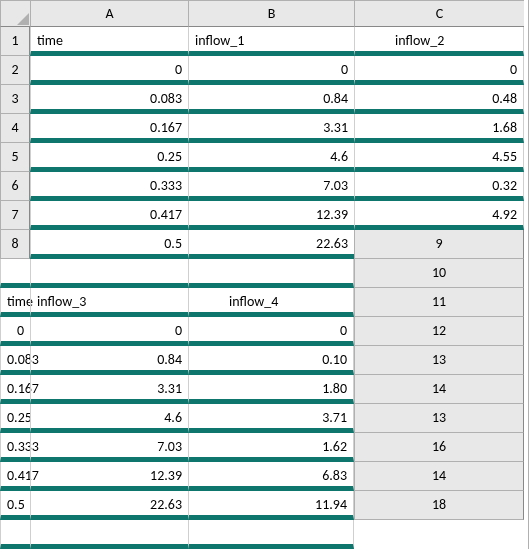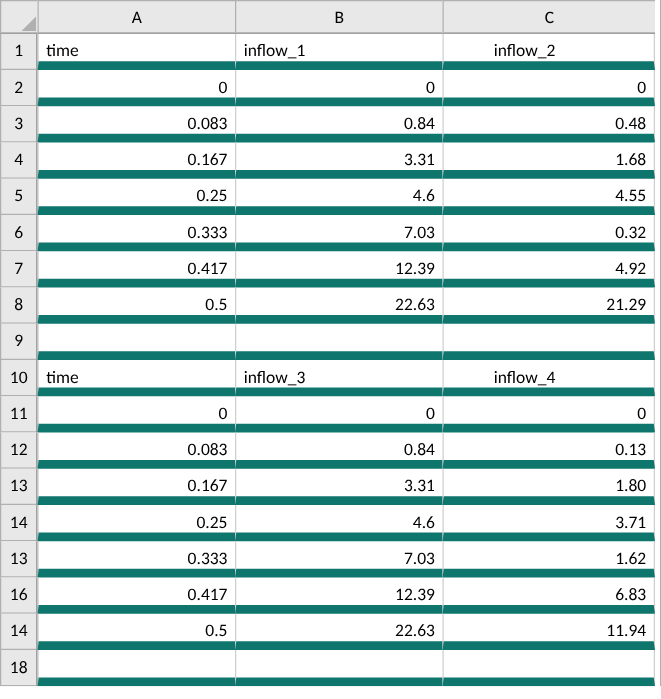--- a/index.html
+++ b/index.html
@@ -37,21 +37,21 @@
   .corner svg { position:absolute; right:1px; bottom:1px; }
   .rowhdr {
     background: #e8e8e8;
     border-left: 1px solid #b0b0b0;
     border-bottom: 1px solid #b0b0b0;
     border-right: 1px solid #888;
     text-align: center;
     padding: 5px 0;
   }
   .cell {
-    border-bottom: 7px solid #0f766e;
+    border-bottom: 5px solid #0f766e;
     border-left: 1px solid #cfcfcf;
     padding: 5px 6px;
     text-align: right;
     white-space: nowrap;
     height: 29px;
   }
   .cell.txt { text-align: left; }
   .col-c { border-right: 1px solid #cfcfcf; padding-left: 40px; }
 </style>
 </head>
@@ -92,37 +92,36 @@
     <div class="cell">0.333</div>
     <div class="cell">7.03</div>
     <div class="cell col-c">0.32</div>
     <div class="rowhdr">7</div>
     <div class="cell">0.417</div>
     <div class="cell">12.39</div>
     <div class="cell col-c">4.92</div>
     <div class="rowhdr">8</div>
     <div class="cell">0.5</div>
     <div class="cell">22.63</div>
-    <div class="cell col-c">21.29</div>
     <div class="rowhdr">9</div>
     <div class="cell"></div>
     <div class="cell"></div>
     <div class="cell col-c"></div>
     <div class="rowhdr">10</div>
     <div class="cell txt">time</div>
     <div class="cell txt">inflow_3</div>
     <div class="cell txt col-c">inflow_4</div>
     <div class="rowhdr">11</div>
     <div class="cell">0</div>
     <div class="cell">0</div>
     <div class="cell col-c">0</div>
     <div class="rowhdr">12</div>
     <div class="cell">0.083</div>
     <div class="cell">0.84</div>
-    <div class="cell col-c">0.13</div>
+    <div class="cell col-c">0.10</div>
     <div class="rowhdr">13</div>
     <div class="cell">0.167</div>
     <div class="cell">3.31</div>
     <div class="cell col-c">1.80</div>
     <div class="rowhdr">14</div>
     <div class="cell">0.25</div>
     <div class="cell">4.6</div>
     <div class="cell col-c">3.71</div>
     <div class="rowhdr">13</div>
     <div class="cell">0.333</div>

